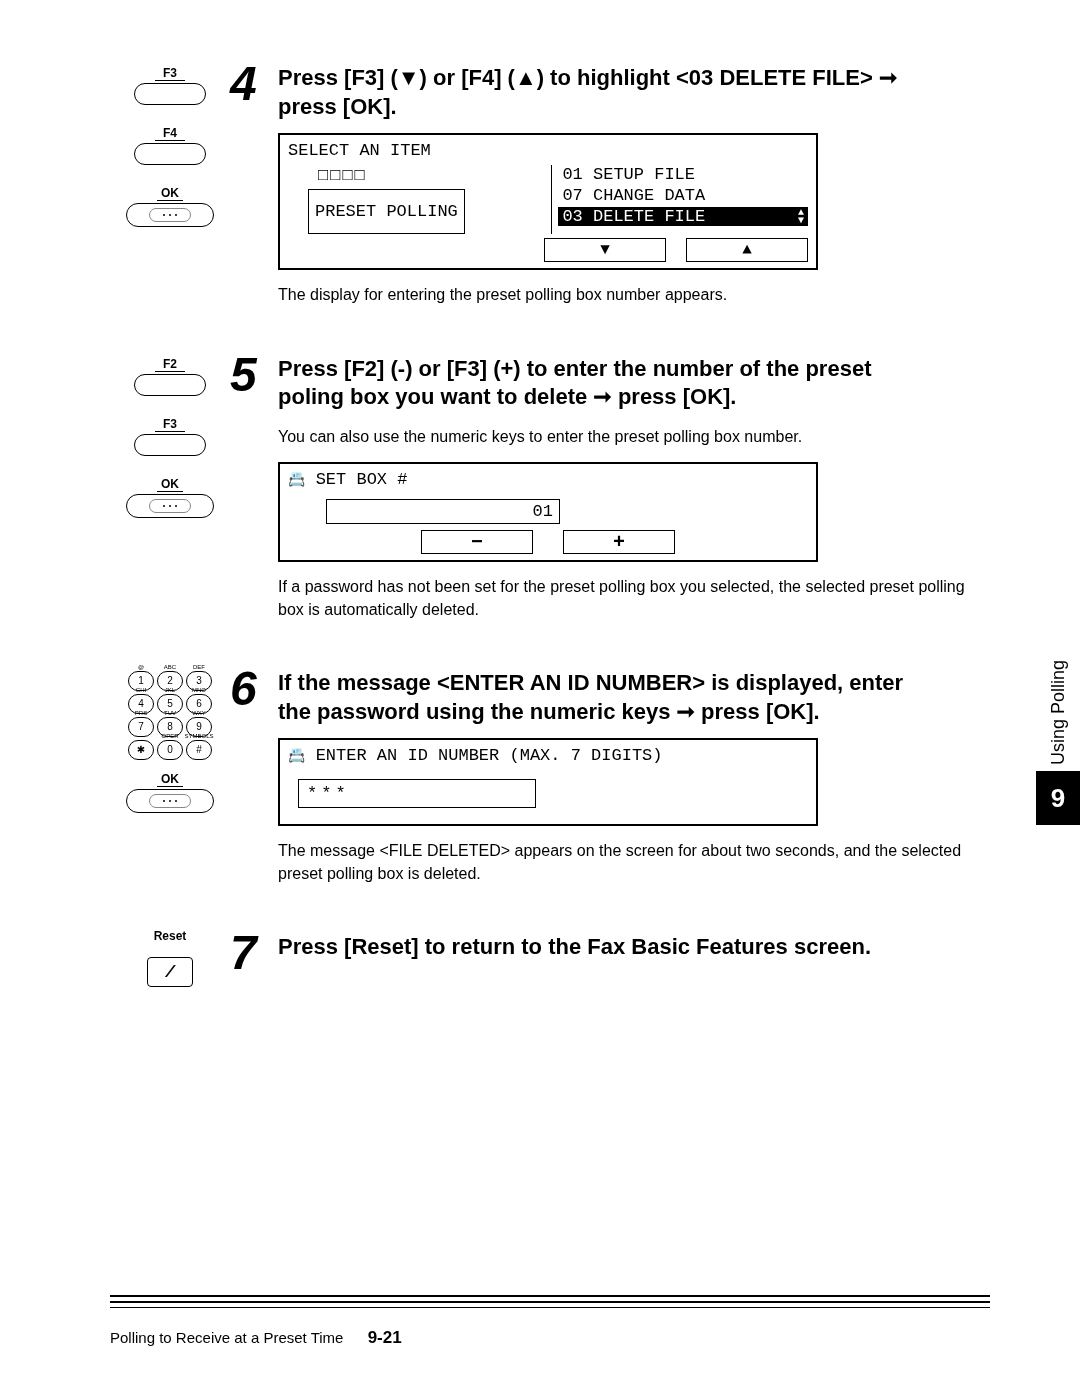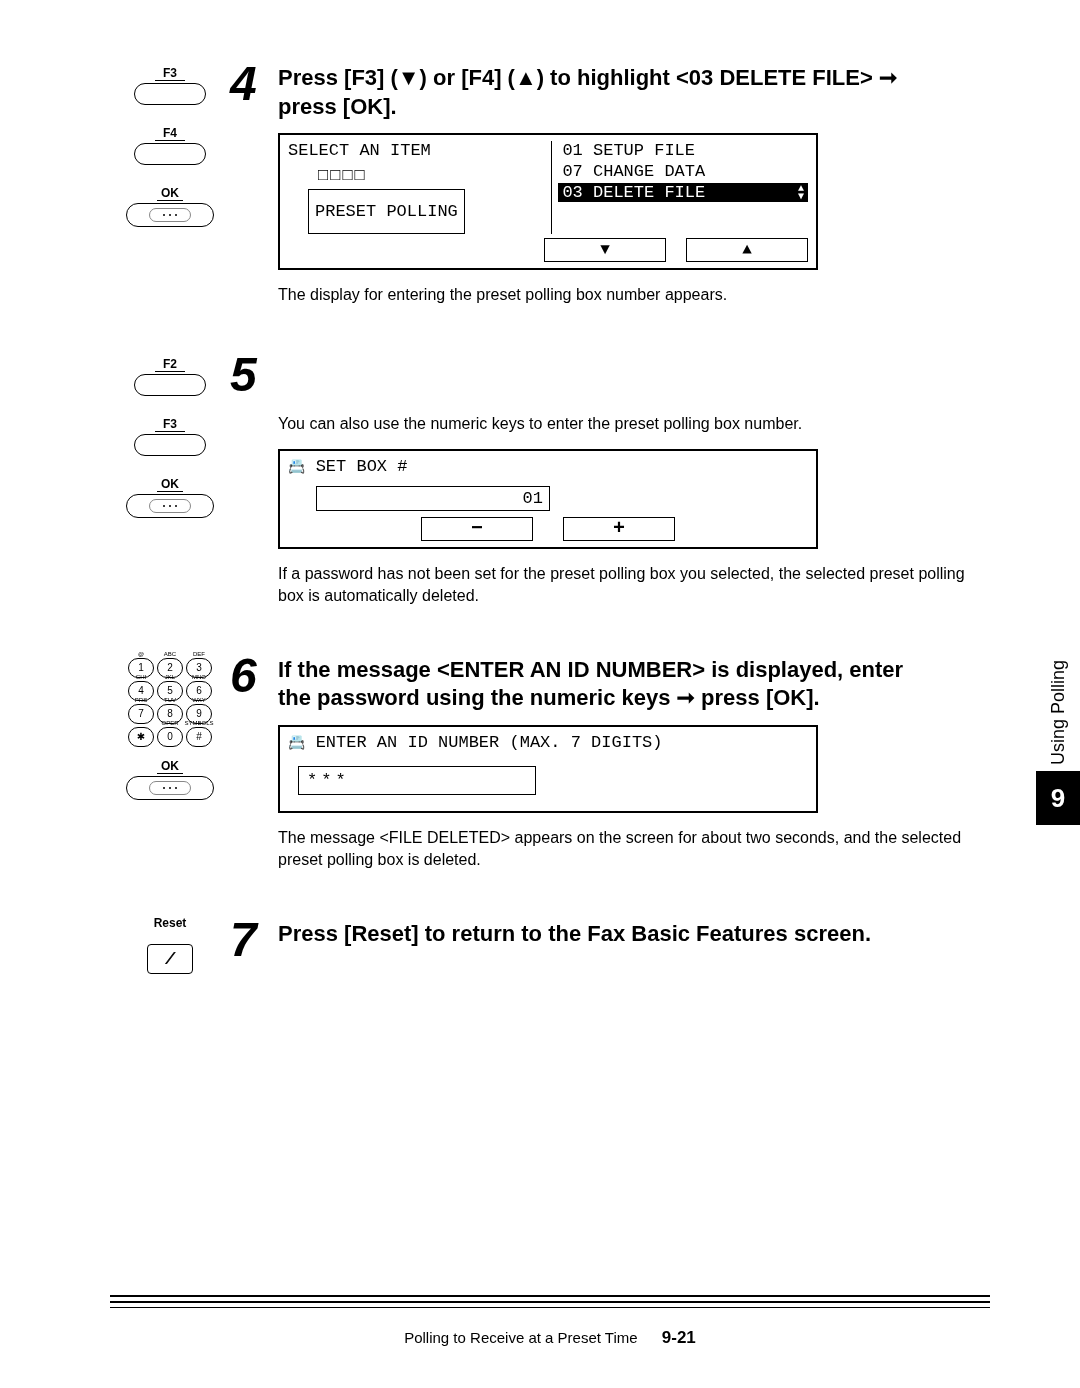--- a/index.html
+++ b/index.html
@@ -109,21 +109,21 @@
     display: flex;
     align-items: center;
     justify-content: center;
     font-size: 16px;
   }
   .lcd2-inner {
     border: 1px solid #000;
     width: 220px;
     padding: 2px 6px;
     text-align: right;
-    margin: 10px 0 6px 28px;
+    margin: 10px 0 6px 38px;
   }
   .pm-row {
     display: flex;
     justify-content: center;
     gap: 30px;
     margin-top: 4px;
   }
   .pm-cell {
     border: 1px solid #000;
     width: 110px;
@@ -275,21 +275,21 @@
     padding-top: 4px;
     border-top-style: double;
   }
   .footer-line {
     height: 4px;
     border-top: 2px solid #000;
     border-bottom: 1px solid #000;
     margin-bottom: 20px;
   }
   .footer-text {
-    text-align: center;
+    text-align: left;
     font-size: 15px;
   }
   .footer-pagenum {
     font-weight: bold;
     font-size: 17px;
     margin-left: 20px;
   }
   .small-arrows-updown {
     font-size: 10px;
     color: #fff;
@@ -336,21 +336,21 @@
           </div>
         </div>
 
         <div class="lcd-box">
           <div class="lcd-row1">
             <div class="lcd-col">
               <div>SELECT AN ITEM</div>
               <div class="squares" style="margin:6px 0 4px 30px;">□□□□</div>
               <div class="lcd-innerbox" style="margin-left:20px;">PRESET POLLING</div>
             </div>
-            <div class="lcd-col lcd-right-list" style="border-left:1px solid #000;padding-left:6px;">
+            <div class="lcd-col lcd-right-list" style="border-left:1px solid #000;padding-left:6px;margin-top:24px;">
               <div>01  SETUP FILE</div>
               <div>07  CHANGE DATA</div>
               <div class="lcd-highlight">
                 <span>03  DELETE FILE</span>
                 <span class="small-arrows-updown">▲<br>▼</span>
               </div>
             </div>
           </div>
           <div class="arrow-row">
             <div class="arrow-cell">▼</div>
@@ -381,20 +381,24 @@
                 <div class="ok-dot"></div>
                 <div class="ok-dot"></div>
                 <div class="ok-dot"></div>
               </div>
             </div>
         </div>
       </div>
       <div class="content-col">
         <div class="step-head-wrap">
           <div class="big-num">5</div>
+          <div class="step-head">
+            <span>Press [F2] (-) or [F3] (+) to enter the number of the preset</span><br>
+            <span>poling box you want to delete ➞ press [OK].</span>
+          </div>
         </div>
 
         <div class="body-text">You can also use the numeric keys to enter the preset polling box number.</div>
 
         <div class="lcd-box">
           <div>
             <span class="lock-ish">📇</span>
             <span>SET BOX #</span>
           </div>
           <div class="lcd2-inner">01</div>

